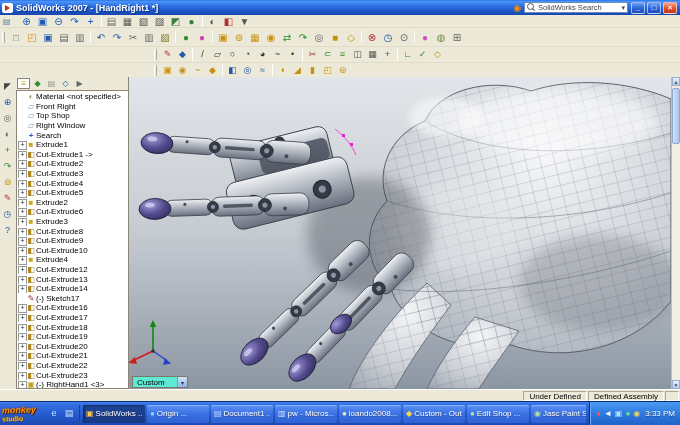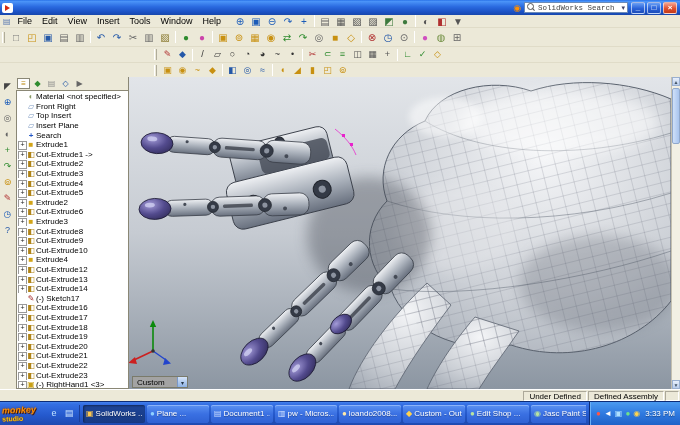--- a/index.html
+++ b/index.html
@@ -12,21 +12,21 @@
     background:linear-gradient(180deg,#2a73e8 0%,#4a93f8 10%,#2a6ae0 45%,#1b51c4 80%,#1747ac 100%);}
   .sw-logo{width:11px;height:10px;background:#fff;border-radius:2px;position:relative;flex:0 0 auto;}
   .sw-logo::before{content:"";position:absolute;left:3px;top:2px;border-left:5px solid #d42a10;border-top:3px solid transparent;border-bottom:3px solid transparent;}
   .title-text{font-weight:bold;font-size:9px;white-space:nowrap;text-shadow:1px 1px 1px #0a2f77;}
   .title-spacer{flex:1;}
   .sw-flyout{color:#ff9000;font-weight:bold;font-size:9px;flex:0 0 auto;}
   .searchbox{display:flex;align-items:center;gap:2px;background:#fff;border:1px solid #6a8ab8;height:11px;width:104px;padding:0 2px;flex:0 0 auto;}
   .search-icon{width:9px;height:9px;position:relative;flex:0 0 auto;}
   .search-icon::before{content:"";position:absolute;left:0;top:0;width:5px;height:5px;border:1px solid #555;border-radius:50%;}
   .search-icon::after{content:"";position:absolute;left:5px;top:6px;width:3px;height:1px;background:#555;transform:rotate(45deg);}
-  .searchbox input{border:0;outline:0;flex:1;min-width:0;font-size:7.5px;color:#444;font-family:Liberation Mono, monospace;background:transparent;}
+  .searchbox input{border:0;outline:0;flex:1;min-width:0;font-size:7.5px;color:#444;font-family:Liberation Sans, sans-serif;background:transparent;}
   .search-chevron{color:#446;font-size:7px;}
   .winbtns{display:flex;gap:2px;flex:0 0 auto;}
   .winbtn{width:14px;height:12px;border-radius:2px;border:1px solid rgba(255,255,255,.6);color:#fff;font-size:8px;line-height:10px;text-align:center;font-weight:bold;
     background:linear-gradient(180deg,#6aa0f5,#2a62d8 55%,#1c4cb8);}
   .winbtn.close{background:linear-gradient(180deg,#f5a390,#e0502e 55%,#c03a1a);}
 
   
   .menubar{height:13px;flex:0 0 auto;display:flex;align-items:center;background:#ece9d8;padding-left:3px;border-bottom:1px solid #e0dcc8;}
   .doc-icon{font-size:8px;margin-right:2px;color:#4d6fae;}
   .menus{display:flex;}
@@ -59,21 +59,21 @@
   .tree-icon[data-icon="plane"]::before{content:"▱";color:#7b98c0;}
   .tree-icon[data-icon="origin"]::before{content:"+";color:#2458c8;font-weight:bold;}
   .tree-icon[data-icon="boss"]::before{content:"■";color:#d2a418;}
   .tree-icon[data-icon="cut"]::before{content:"◧";color:#b08418;}
   .tree-icon[data-icon="sketch"]::before{content:"✎";color:#a83232;}
   .tree-icon[data-icon="component"]::before{content:"▣";color:#c8a018;}
   .tree-label{font-size:8px;}
 
   .viewport{flex:1;position:relative;min-width:0;background:#b8bec6;}
   .viewport svg{position:absolute;inset:0;width:100%;height:100%;display:block;}
-  .viewsel{position:absolute;left:3px;bottom:1px;height:12px;display:flex;align-items:center;background:#a3a3a3;border:1px solid #7a7a6a;z-index:5;}
+  .viewsel{position:absolute;left:3px;bottom:1px;height:12px;display:flex;align-items:center;background:#5eead4;border:1px solid #7a7a6a;z-index:5;}
   .viewsel .vs-label{font-size:8px;padding:0 4px;min-width:44px;}
   .viewsel .vs-arrow{width:10px;height:100%;display:flex;align-items:center;justify-content:center;font-size:6px;color:#234;
     background:linear-gradient(180deg,#d6e4f8,#8eb2e4);border-left:1px solid #7a98c8;}
   .vscroll{width:9px;flex:0 0 auto;background:#f2f0e4;border-left:1px solid #c4c0b0;display:flex;flex-direction:column;}
   .scroll-btn{height:9px;flex:0 0 auto;display:flex;align-items:center;justify-content:center;font-size:5px;color:#456;
     background:linear-gradient(180deg,#e8f0fc,#b8cceb);border:1px solid #9ab0d0;}
   .scroll-track{flex:1;position:relative;}
   .scroll-thumb{position:absolute;left:0;right:0;top:2px;height:56px;background:linear-gradient(90deg,#cfe0f8,#a8c4ee);border:1px solid #90a8cc;border-radius:2px;}
 
   
@@ -102,46 +102,37 @@
   .wm1{font-size:9px;font-weight:bold;font-style:italic;color:#ff9000;text-shadow:0 0 2px #702800,1px 1px 0 #401800;}
   .wm2{font-size:7px;font-weight:bold;color:#ffc400;text-shadow:0 0 2px #702800;}
 </style>
 </head>
 <body>
 
 <div class="app">
 
   <div class="titlebar">
     <span class="sw-logo"></span>
+    <span class="title-text">SolidWorks 2007 - [HandRight1 *]</span>
     <span class="title-spacer"></span>
     <span class="sw-flyout">◉</span>
     <span class="searchbox">
       <span class="search-icon"></span>
       <input readonly="" value="SolidWorks Search" style="">
       <span class="search-chevron">▾</span>
     </span>
     <span class="winbtns">
       <span class="winbtn">_</span>
       <span class="winbtn">□</span>
       <span class="winbtn close">×</span>
     </span>
   </div>
 
   <div class="menubar">
     <span class="doc-icon">▤</span>
-    <span class="menus">
-
-    <span class="menu-item">File</span>
-        <span class="menu-item">Edit</span>
-        <span class="menu-item">View</span>
-        <span class="menu-item">Insert</span>
-        <span class="menu-item">Tools</span>
-        <span class="menu-item">Window</span>
-        <span class="menu-item">Help</span>
-      </span>
     <span class="icons">
 
     <span class="tbtn" title="zoom-to-fit-icon" style="color: rgb(26, 91, 184);">⊕</span>
         <span class="tbtn" title="zoom-area-icon" style="color: rgb(26, 91, 184);">▣</span>
         <span class="tbtn" title="zoom-in-out-icon" style="color: rgb(26, 91, 184);">⊖</span>
         <span class="tbtn" title="rotate-view-icon" style="color: rgb(26, 91, 184);">↷</span>
         <span class="tbtn" title="pan-icon" style="color: rgb(26, 91, 184);">+</span>
         <span class="tb-sep"></span>
         <span class="tbtn" title="standard-views-icon" style="color: rgb(102, 102, 102);">▤</span>
         <span class="tbtn" title="wireframe-icon" style="color: rgb(85, 85, 85);">▦</span>
@@ -277,27 +268,27 @@
 
           <div class="tree-row">
             <span class="expander" data-expand="false"></span>
             <span class="tree-icon" data-icon="plane"></span>
             <span class="tree-label">Front Right</span>
           </div>
 
           <div class="tree-row">
             <span class="expander" data-expand="false"></span>
             <span class="tree-icon" data-icon="plane"></span>
-            <span class="tree-label">Top Insert</span>
+            <span class="tree-label">Top Shop</span>
           </div>
 
           <div class="tree-row">
             <span class="expander" data-expand="false"></span>
             <span class="tree-icon" data-icon="plane"></span>
-            <span class="tree-label">Insert Plane</span>
+            <span class="tree-label">Right Window</span>
           </div>
 
           <div class="tree-row">
             <span class="expander" data-expand="false"></span>
             <span class="tree-icon" data-icon="origin"></span>
             <span class="tree-label">Search</span>
           </div>
 
           <div class="tree-row">
             <span class="expander" data-expand="true"></span>
@@ -589,21 +580,21 @@
       </div>
     <div class="taskbtns">
 
         <div class="taskbtn" data-active="true">
           <span class="taskicon" style="color: rgb(255, 200, 77);">▣</span>
           <span class="tasklabel">SolidWorks ...</span>
         </div>
 
         <div class="taskbtn" data-active="false">
           <span class="taskicon" style="color: rgb(143, 208, 255);">●</span>
-          <span class="tasklabel">Plane ...</span>
+          <span class="tasklabel">Origin ...</span>
         </div>
 
         <div class="taskbtn" data-active="false">
           <span class="taskicon" style="color: rgb(207, 224, 255);">▤</span>
           <span class="tasklabel">Document1 ...</span>
         </div>
 
         <div class="taskbtn" data-active="false">
           <span class="taskicon" style="color: rgb(207, 224, 255);">▥</span>
           <span class="tasklabel">pw - Micros...</span>

